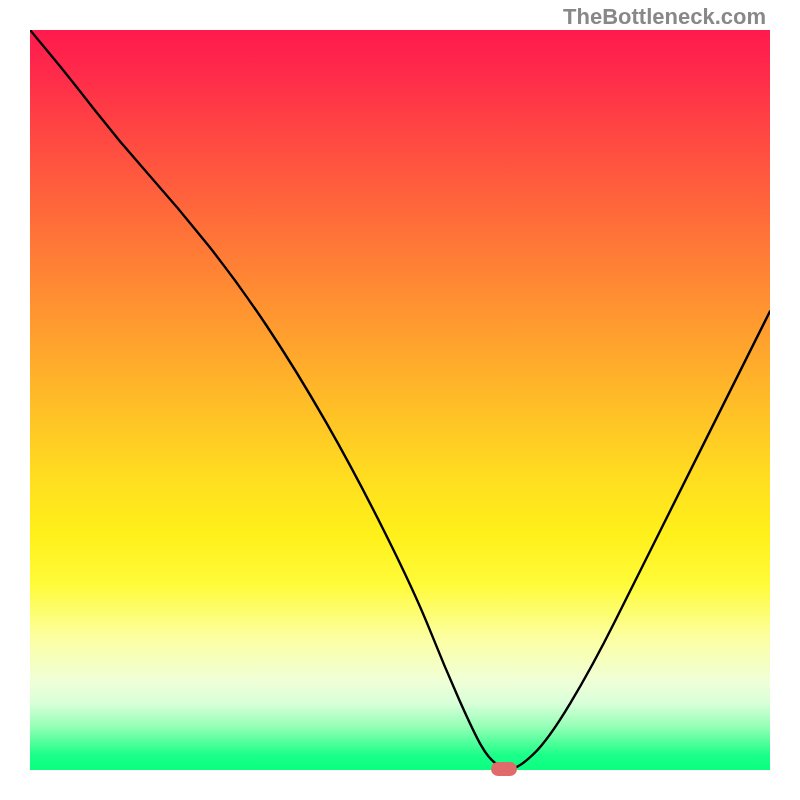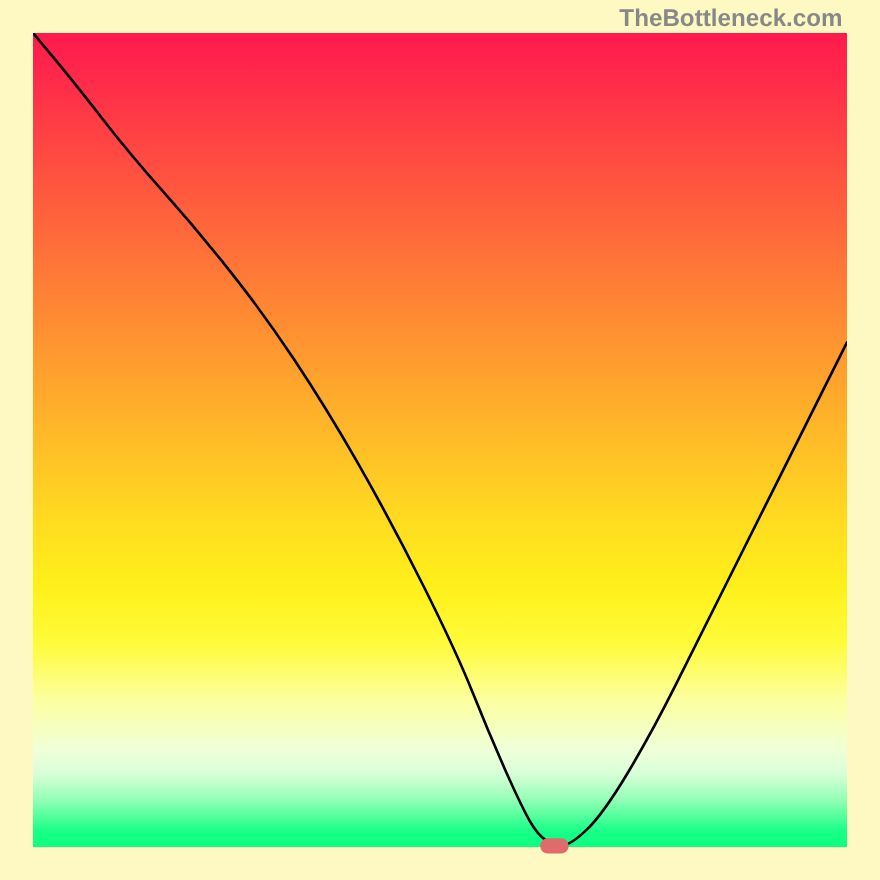--- a/index.html
+++ b/index.html
@@ -7,21 +7,21 @@
     padding: 0;
     width: 800px;
     height: 800px;
     background: #000;
     overflow: hidden;
   }
   .container {
     position: relative;
     width: 800px;
     height: 800px;
-    background: #fef9c3;
+    background: #ffffff;
   }
   .plot-area {
     position: absolute;
     left: 30px;
     top: 30px;
     width: 740px;
     height: 740px;
     background: linear-gradient(to bottom,
       #ff1a4d 0%,
       #ff2b4a 6%,

